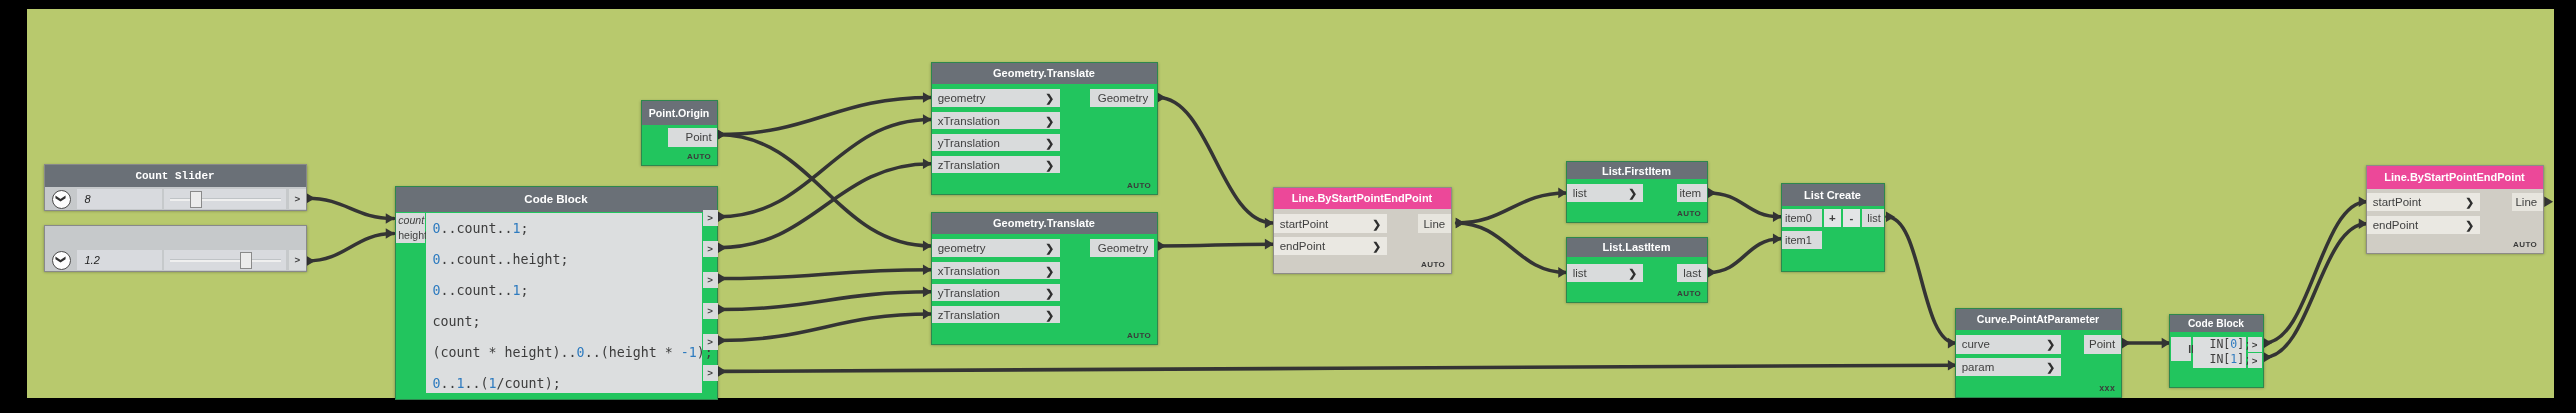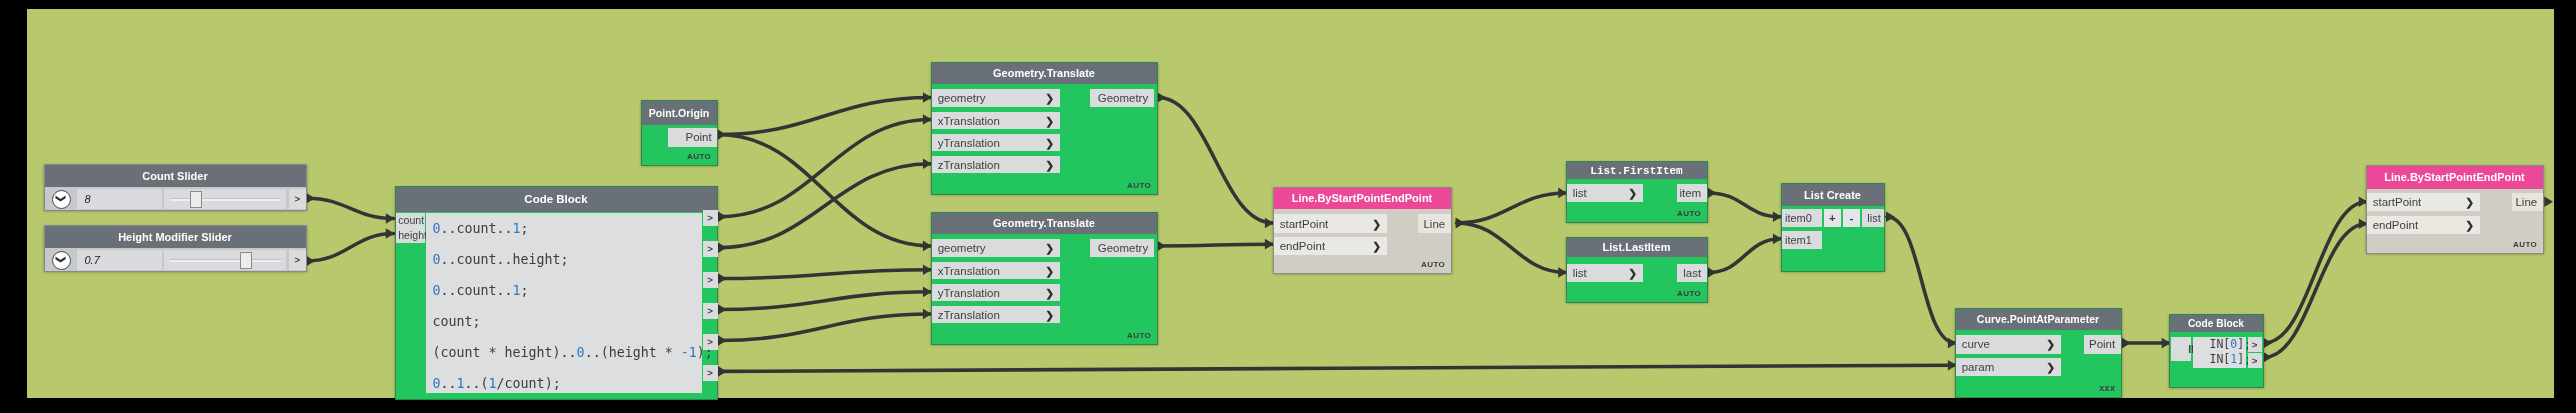--- a/index.html
+++ b/index.html
@@ -103,46 +103,45 @@
         <polygon points="2531,372 2531,384 2541,378" fill="#343434"></polygon>
         <polygon points="2639,212 2639,224 2649,218" fill="#343434"></polygon>
         <path d="M2532,394 C2584.2,394 2595.8,243 2648,243" fill="none" stroke="#343434" stroke-width="4" stroke-linecap="round"></path>
         <polygon points="2531,388 2531,400 2541,394" fill="#343434"></polygon>
         <polygon points="2639,237 2639,249 2649,243" fill="#343434"></polygon>
         <polygon points="2849,212 2849,224 2859,218" fill="#343434"></polygon>
       </svg>
 
 
   <div class="node snode" style="left:17px;top:155px;width:263px;height:47px;">
-    <div class="nhead" style="height:22px;">Count Slider</div>
+    <div class="nhead" style="height:22px;font-family:Liberation Mono, monospace;">Count Slider</div>
     <div class="circbtn" style="left:7px;top:25px;">
           <span>❯</span>
         </div>
     <div class="vfield" style="left:32px;top:24px;width:85px;height:20.3px;">8</div>
     <div class="tfield" style="left:119px;top:24px;width:122px;height:20.3px;"></div>
     <div class="track" style="left:125px;top:33px;width:111px;"></div>
     <div class="handle" style="left:145px;top:26px;"></div>
     <div class="oport" style="left:244px;top:24px;width:17.7px;height:20.3px;">&gt;</div>
   </div>
 
   <div class="node snode" style="left:17px;top:216px;width:263px;height:47px;">
-    <div class="nhead" style="height:22px;">Height Modifier Slider</div>
     <div class="circbtn" style="left:7px;top:25px;">
           <span>❯</span>
         </div>
-    <div class="vfield" style="left:32px;top:24px;width:85px;height:20.3px;">0.7</div>
+    <div class="vfield" style="left:32px;top:24px;width:85px;height:20.3px;">1.2</div>
     <div class="tfield" style="left:119px;top:24px;width:122px;height:20.3px;"></div>
     <div class="track" style="left:125px;top:33px;width:111px;"></div>
     <div class="handle" style="left:195px;top:26px;"></div>
     <div class="oport" style="left:244px;top:24px;width:17.7px;height:20.3px;">&gt;</div>
   </div>
 
   <div class="node" style="left:368px;top:177px;width:323px;height:214px;">
     <div class="nhead" style="height:25px;font-size:11.5px;">Code Block</div>
-    <div class="irow" style="top:26px;width:29px;height:15px;padding-left:2.7px;font-size:10.6px;">
+    <div class="irow" style="top:26px;width:29px;height:15px;padding-left:2.7px;font-size:10.6px;font-style:italic;">
           <span>count</span>
         </div>
     <div class="irow" style="top:41px;width:29px;height:15px;padding-left:2.7px;font-size:10.6px;">
           <span>height</span>
         </div>
     <div class="codearea" style="left:30px;top:26px;width:276px;height:180px;padding-top:0;">
       <div class="cline code"><span class="num">0</span>..count..<span class="num">1</span>;</div>
       <div class="cline code"><span class="num">0</span>..count..height;</div>
       <div class="cline code"><span class="num">0</span>..count..<span class="num">1</span>;</div>
       <div class="cline code">count;</div>
@@ -215,21 +214,21 @@
         </div>
     <div class="irow" style="top:49px;width:113px;height:18.6px;">
           <span>endPoint</span>
           <span class="chev">❯</span>
         </div>
     <div class="orow" style="left:144px;top:26.5px;width:33px;height:18.6px;">Line</div>
     <div class="lacing">AUTO</div>
   </div>
 
   <div class="node" style="left:1539px;top:152px;width:142px;height:62px;">
-    <div class="nhead" style="height:17.7px;font-family:Liberation Mono, monospace;">List.FirstItem</div>
+    <div class="nhead" style="height:17.7px;">List.FirstItem</div>
     <div class="irow" style="top:22px;width:76px;height:18.6px;">
           <span>list</span>
           <span class="chev">❯</span>
         </div>
     <div class="orow" style="left:110px;top:22px;width:30px;height:18.6px;">item</div>
     <div class="lacing">AUTO</div>
   </div>
 
   <div class="node" style="left:1539px;top:228px;width:142px;height:66px;">
     <div class="nhead" style="height:19.4px;">List.LastItem</div>

